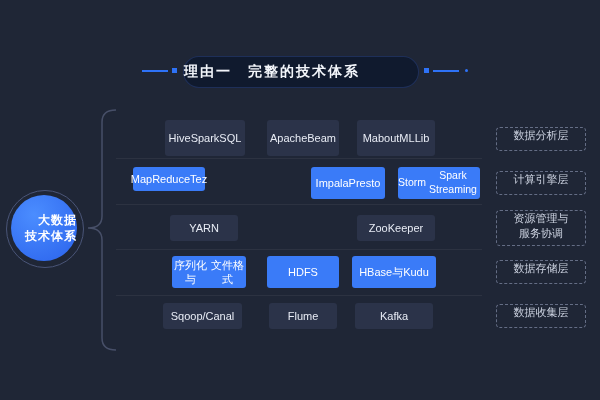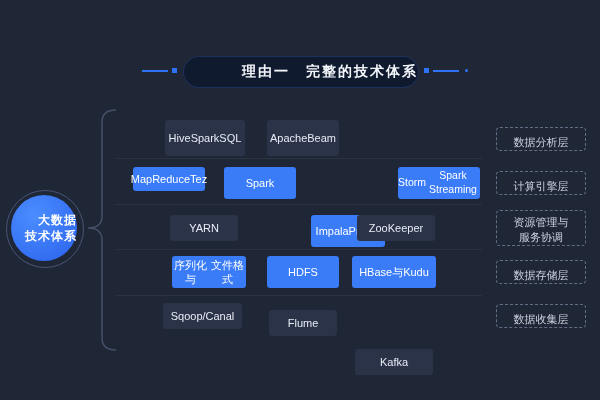--- a/index.html
+++ b/index.html
@@ -5,21 +5,21 @@
   html,body{margin:0;padding:0;}
   .stage{
     position:relative;width:600px;height:400px;overflow:hidden;
     background:#1f2636;
     font-family:"Liberation Sans","DejaVu Sans",sans-serif;
   }
   
   .title-pill{
     position:absolute;left:183px;top:56px;width:234px;height:30px;
     background:#101a2e;border:1px solid rgba(70,110,220,.25);border-radius:16px;
-    display:flex;align-items:center;justify-content:flex-end;
+    display:flex;align-items:center;justify-content:flex-start;
     color:#f2f5fa;font-size:14px;font-weight:bold;letter-spacing:2px;
   }
   .deco{position:absolute;background:#2e72f7;}
   .deco.line{height:2px;top:70px;}
   .deco.sq{width:5px;height:5px;top:68px;}
   .deco.dot{width:3px;height:3px;top:69px;border-radius:50%;}
   
   .badge-ring{
     position:absolute;left:6px;top:190px;width:76px;height:76px;border-radius:50%;
     border:1px solid #4a5578;
@@ -38,21 +38,21 @@
     display:flex;flex-direction:row;align-items:center;justify-content:center;
     font-size:11px;line-height:1.3;text-align:center;color:#e8ecf5;
   }
   .box.dark{background:#2b3349;}
   .box.blue{background:#3a7bf8;color:#ffffff;}
   .sep{position:absolute;left:116px;width:366px;height:1px;background:rgba(255,255,255,.06);}
   
   .layer-label{
     position:absolute;left:496px;width:90px;
     border:1px dashed #646d85;border-radius:4px;box-sizing:border-box;
-    display:flex;flex-direction:column;align-items:center;justify-content:flex-end;
+    display:flex;flex-direction:column;align-items:center;justify-content:flex-start;
     color:#ccd2e0;font-size:11px;line-height:1.35;text-align:center;
   }
 </style>
 </head>
 <body>
 
 <div class="stage">
 
   <div class="deco line" style="left:142px;width:26px;"></div>
   <div class="deco sq" style="left:172px;"></div>
@@ -80,29 +80,30 @@
   <div class="sep" style="top:295px;"></div>
 
   <div class="box dark" style="left:165px;top:120px;width:80px;height:36px;">
     <span>Hive</span>
     <span>SparkSQL</span>
   </div>
   <div class="box dark" style="left:267px;top:120px;width:72px;height:36px;">
     <span>Apache</span>
     <span>Beam</span>
   </div>
+  <div class="box dark" style="left:357px;top:120px;width:78px;height:36px;">
+    <span>Mabout</span>
+    <span>MLLib</span>
+  </div>
 
   <div class="box blue" style="left:133px;top:167px;width:72px;height:24px;">
     <span>MapReduce</span>
     <span>Tez</span>
   </div>
-  <div class="box blue" style="left:224px;top:167px;width:72px;height:32px;">
-    <span>Spark</span>
-  </div>
-  <div class="box blue" style="left:311px;top:167px;width:74px;height:32px;margin-top:48px;">
+  <div class="box blue" style="left:311px;top:167px;width:74px;height:32px;">
     <span>Impala</span>
     <span>Presto</span>
   </div>
   <div class="box blue" style="left:398px;top:167px;width:82px;height:32px;font-size:10.5px;">
     <span>Storm</span>
     <span>Spark Streaming</span>
   </div>
 
   <div class="box dark" style="left:170px;top:215px;width:68px;height:26px;">
     <span>YARN</span>
@@ -118,24 +119,24 @@
   <div class="box blue" style="left:267px;top:256px;width:72px;height:32px;">
     <span>HDFS</span>
   </div>
   <div class="box blue" style="left:352px;top:256px;width:84px;height:32px;">
     <span>HBase与Kudu</span>
   </div>
 
   <div class="box dark" style="left:163px;top:303px;width:79px;height:26px;">
     <span>Sqoop/Canal</span>
   </div>
-  <div class="box dark" style="left:269px;top:303px;width:68px;height:26px;margin-top:7px;">
+  <div class="box dark" style="left:269px;top:303px;width:68px;height:26px;">
     <span>Flume</span>
   </div>
-  <div class="box dark" style="left:355px;top:303px;width:78px;height:26px;margin-top:46px;">
+  <div class="box dark" style="left:355px;top:303px;width:78px;height:26px;">
     <span>Kafka</span>
   </div>
 
   <div class="layer-label" style="top:127px;height:24px;">
     <span>数据分析层</span>
   </div>
   <div class="layer-label" style="top:171px;height:24px;">
     <span>计算引擎层</span>
   </div>
   <div class="layer-label" style="top:210px;height:36px;">

